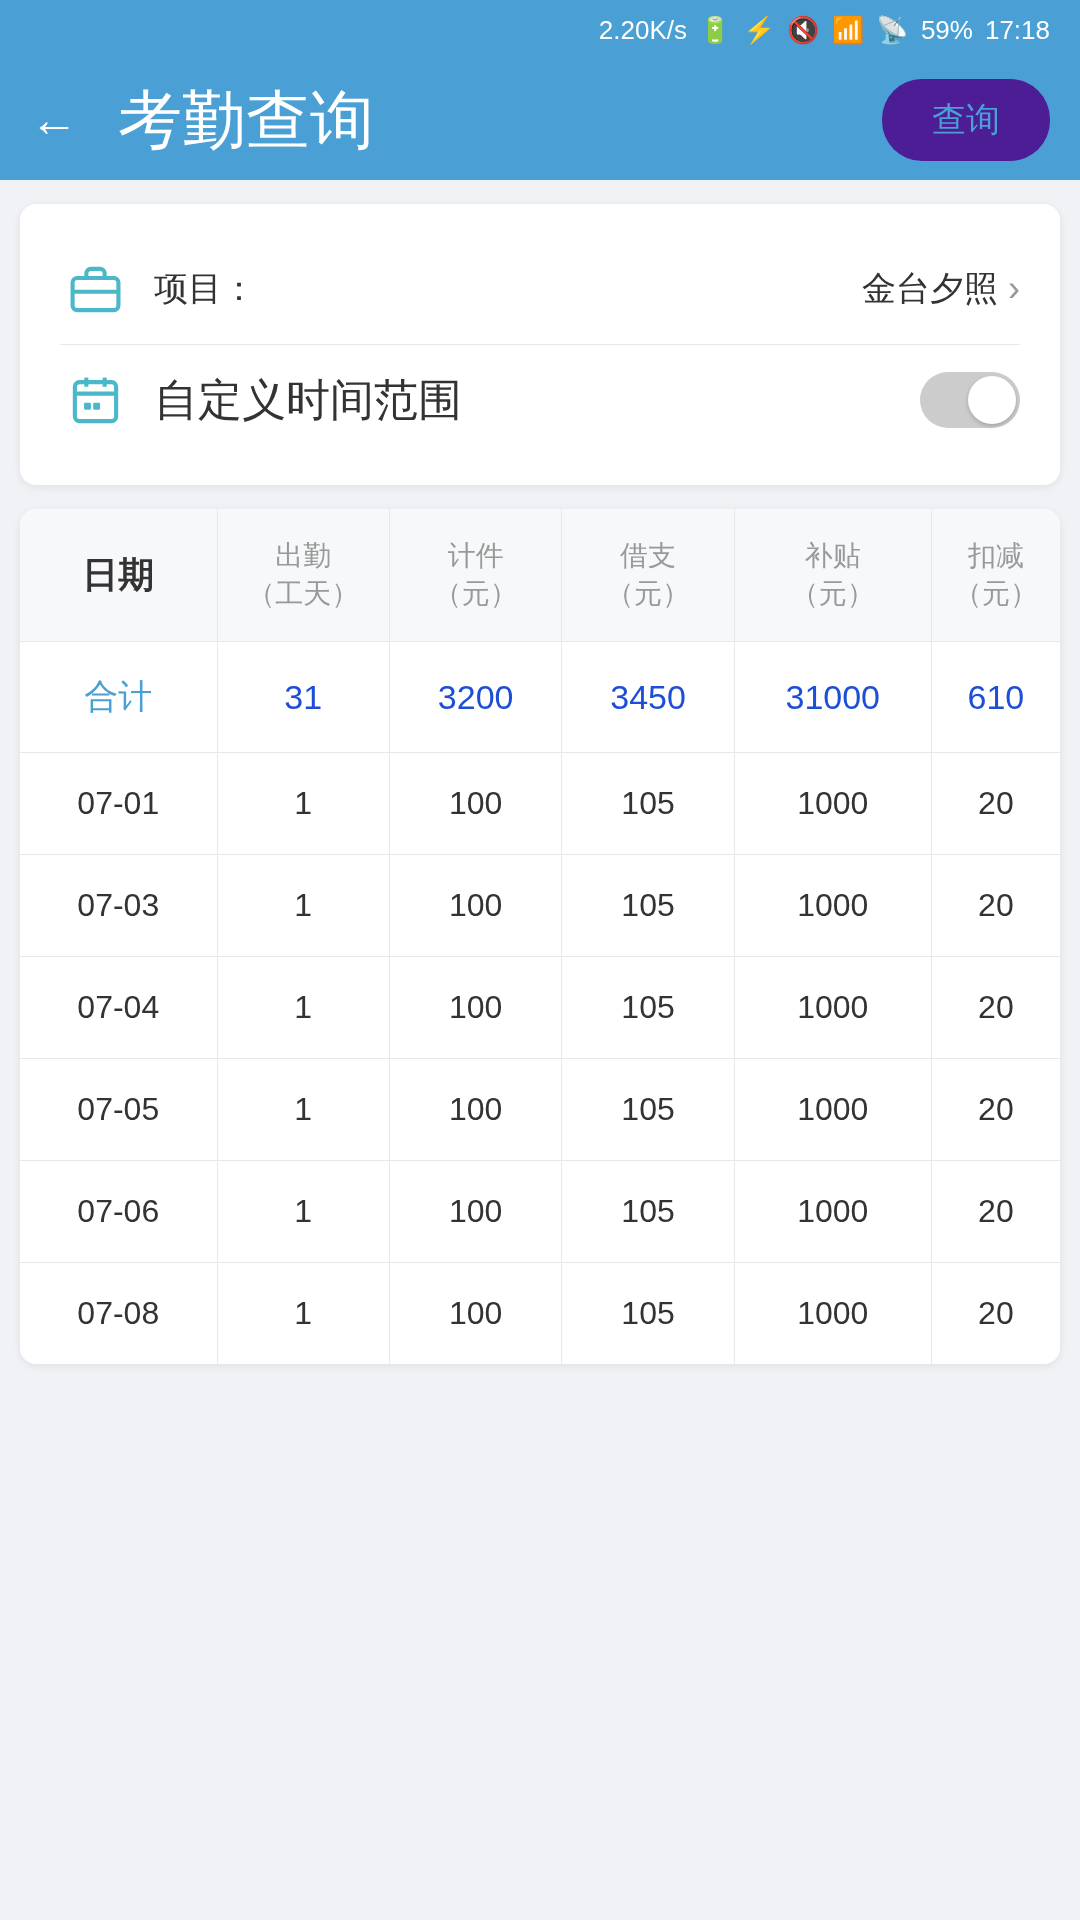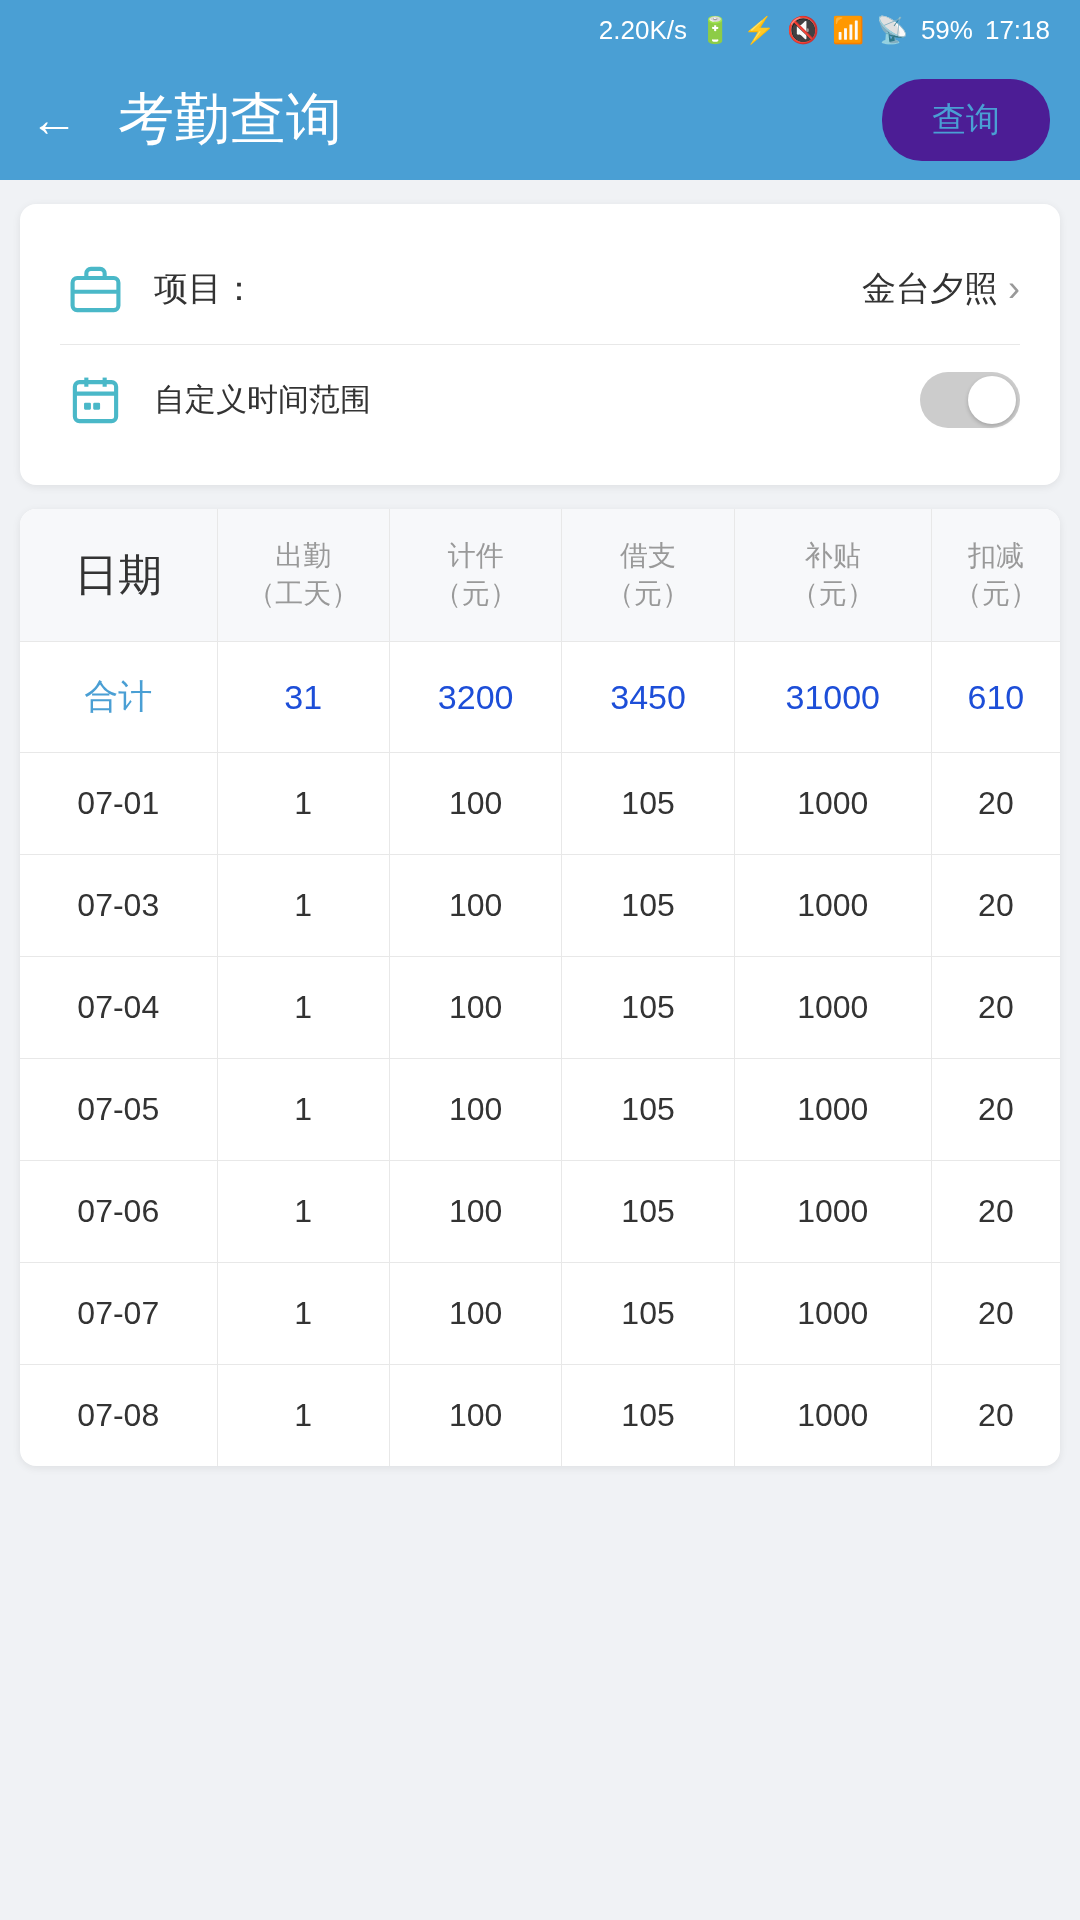--- a/index.html
+++ b/index.html
@@ -50,21 +50,21 @@
       color: white;
       font-size: 48px;
       font-weight: 300;
       cursor: pointer;
       margin-right: 20px;
       line-height: 1;
     }
 
     .toolbar-title {
       color: white;
-      font-size: 56px;
+      font-size: 64px;
       font-weight: 500;
       flex: 1;
       text-align: left;
       padding-left: 20px;
     }
 
     .toolbar-query-btn {
       background-color: #4c1d95;
       color: #4a9fd4;
       border: none;
@@ -126,21 +126,21 @@
       font-size: 36px;
       color: #999;
       margin-left: 10px;
     }
 
     .filter-toggle-area {
       flex: 1;
     }
 
     .filter-toggle-label {
-      font-size: 31px;
+      font-size: 44px;
       color: #333;
     }
 
     .filter-toggle-desc {
       font-size: 24px;
       color: #999;
       margin-top: 8px;
     }
 
     .toggle-switch {
@@ -191,23 +191,23 @@
       padding: 28px 10px;
       font-size: 28px;
       color: #999;
       font-weight: 400;
       text-align: center;
       border-bottom: 1px solid #e8e8e8;
       border-right: 1px solid #e8e8e8;
     }
 
     thead th:first-child {
-      font-size: 44px;
-      color: #333;
-      font-weight: 400;
+      font-size: 36px;
+      color: #333;
+      font-weight: 700;
     }
 
     thead th:last-child {
       border-right: none;
     }
 
     tbody tr {
       border-bottom: 1px solid #e8e8e8;
     }
 
@@ -368,28 +368,20 @@
         </tr>
         <tr>
           <td>07-06</td>
           <td>1</td>
           <td>100</td>
           <td>105</td>
           <td>1000</td>
           <td>20</td>
         </tr>
         <tr>
-          <td>07-07</td>
-          <td>1</td>
-          <td>100</td>
-          <td>105</td>
-          <td>1000</td>
-          <td>20</td>
-        </tr>
-        <tr>
           <td>07-08</td>
           <td>1</td>
           <td>100</td>
           <td>105</td>
           <td>1000</td>
           <td>20</td>
         </tr>
       </tbody>
   </table>
 </div>

